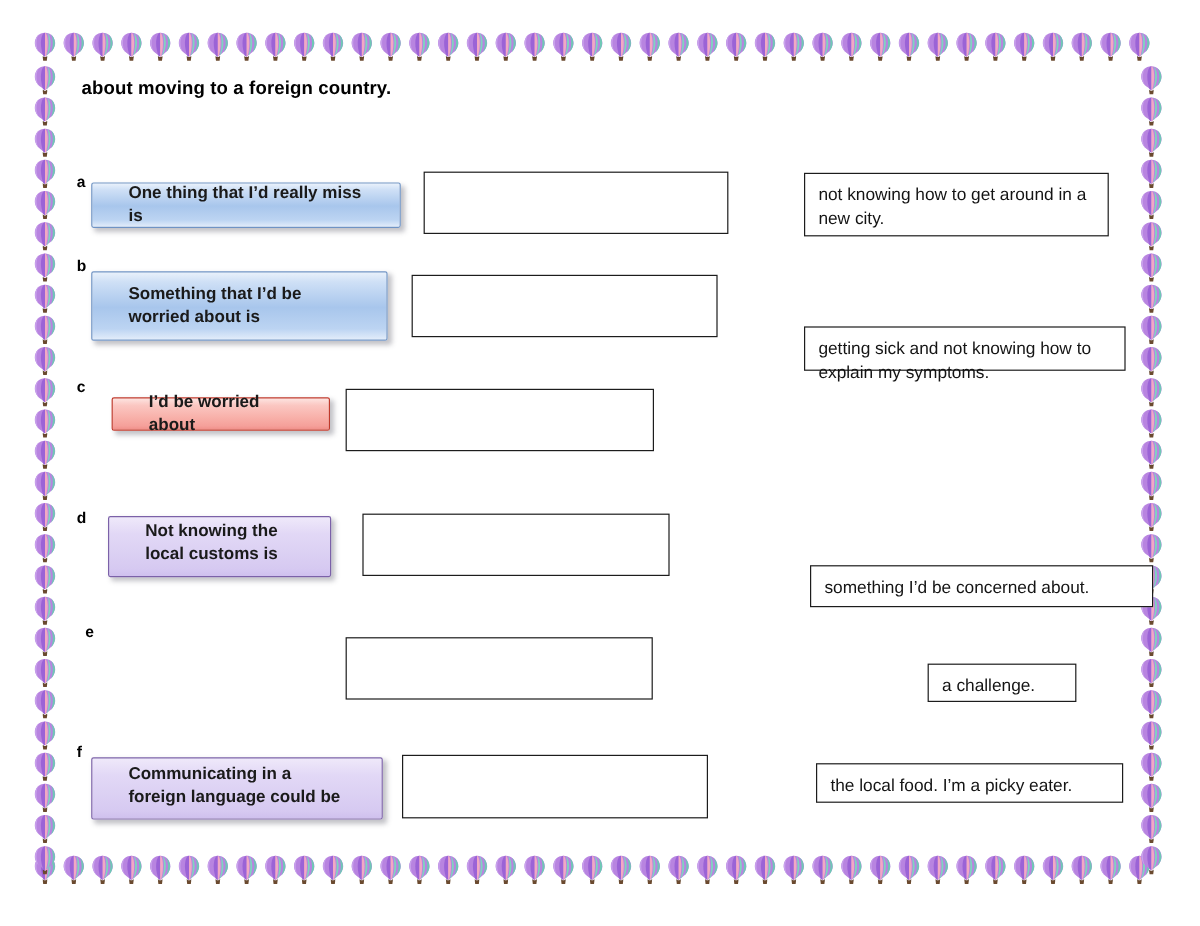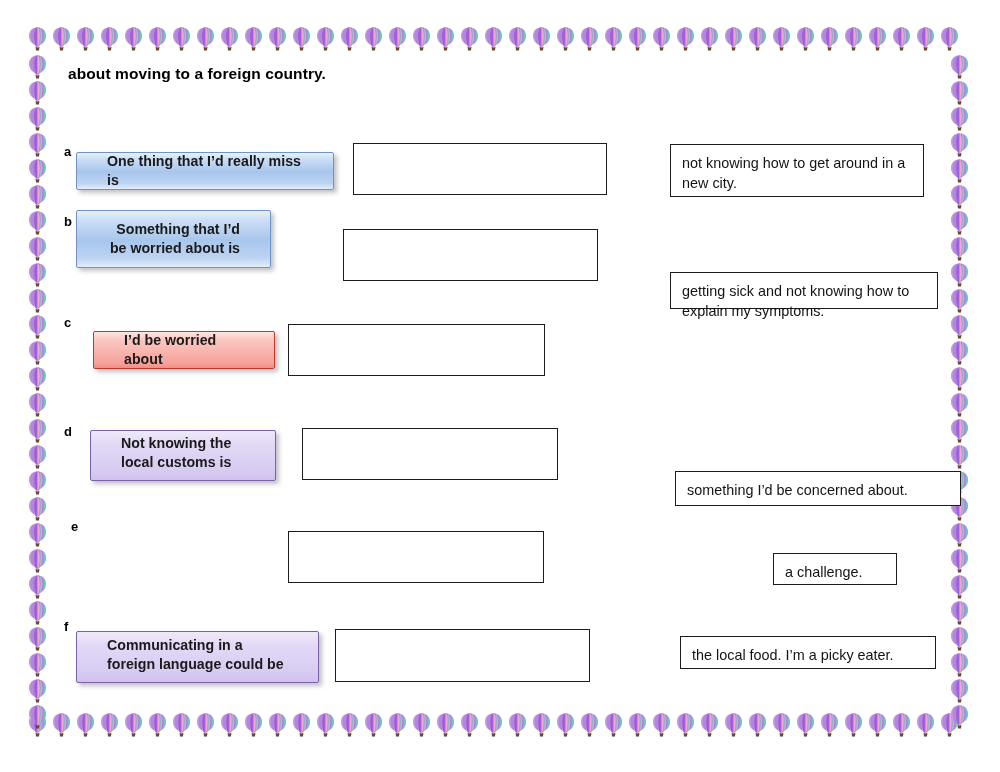--- a/index.html
+++ b/index.html
@@ -1952,30 +1952,30 @@
   <div class="row-letter" style="left:64px; top:144px;">a</div>
   <div class="chip chip-blue" style="left:76px; top:152px; width:258px; height:38px;">
     <span>One thing that I’d really miss is</span>
   </div>
   <div class="dropbox" style="left:353px; top:143px; width:254px; height:52px;"></div>
   <div class="answer" style="left:670px; top:144px; width:254px; height:53px;">
     <span>not knowing how to get around in a new city.</span>
   </div>
 
   <div class="row-letter" style="left:64px; top:214px;">b</div>
-  <div class="chip chip-blue" style="left:76px; top:210px; width:195px; height:58px;text-align:right;">
+  <div class="chip chip-blue" style="left:76px; top:226px; width:247px; height:58px;">
     <span>Something that I’d be worried about is</span>
   </div>
   <div class="dropbox" style="left:343px; top:229px; width:255px; height:52px;"></div>
   <div class="answer" style="left:670px; top:261px; width:268px; height:37px;margin-top:11px;">
     <span>getting sick and not knowing how to explain my symptoms.</span>
   </div>
 
   <div class="row-letter" style="left:64px; top:315px;">c</div>
-  <div class="chip chip-pink" style="left:93px; top:331px; width:182px; height:38px;">
+  <div class="chip chip-pink" style="left:93px; top:331px; width:182px; height:28px;">
     <span>I’d be worried about</span>
   </div>
   <div class="dropbox" style="left:288px; top:324px; width:257px; height:52px;"></div>
 
   <div class="row-letter" style="left:64px; top:424px;">d</div>
   <div class="chip chip-purple" style="left:90px; top:430px; width:186px; height:51px;">
     <span>Not knowing the local customs is</span>
   </div>
   <div class="dropbox" style="left:302px; top:428px; width:256px; height:52px;"></div>
   <div class="answer" style="left:675px; top:471px; width:286px; height:35px;">

